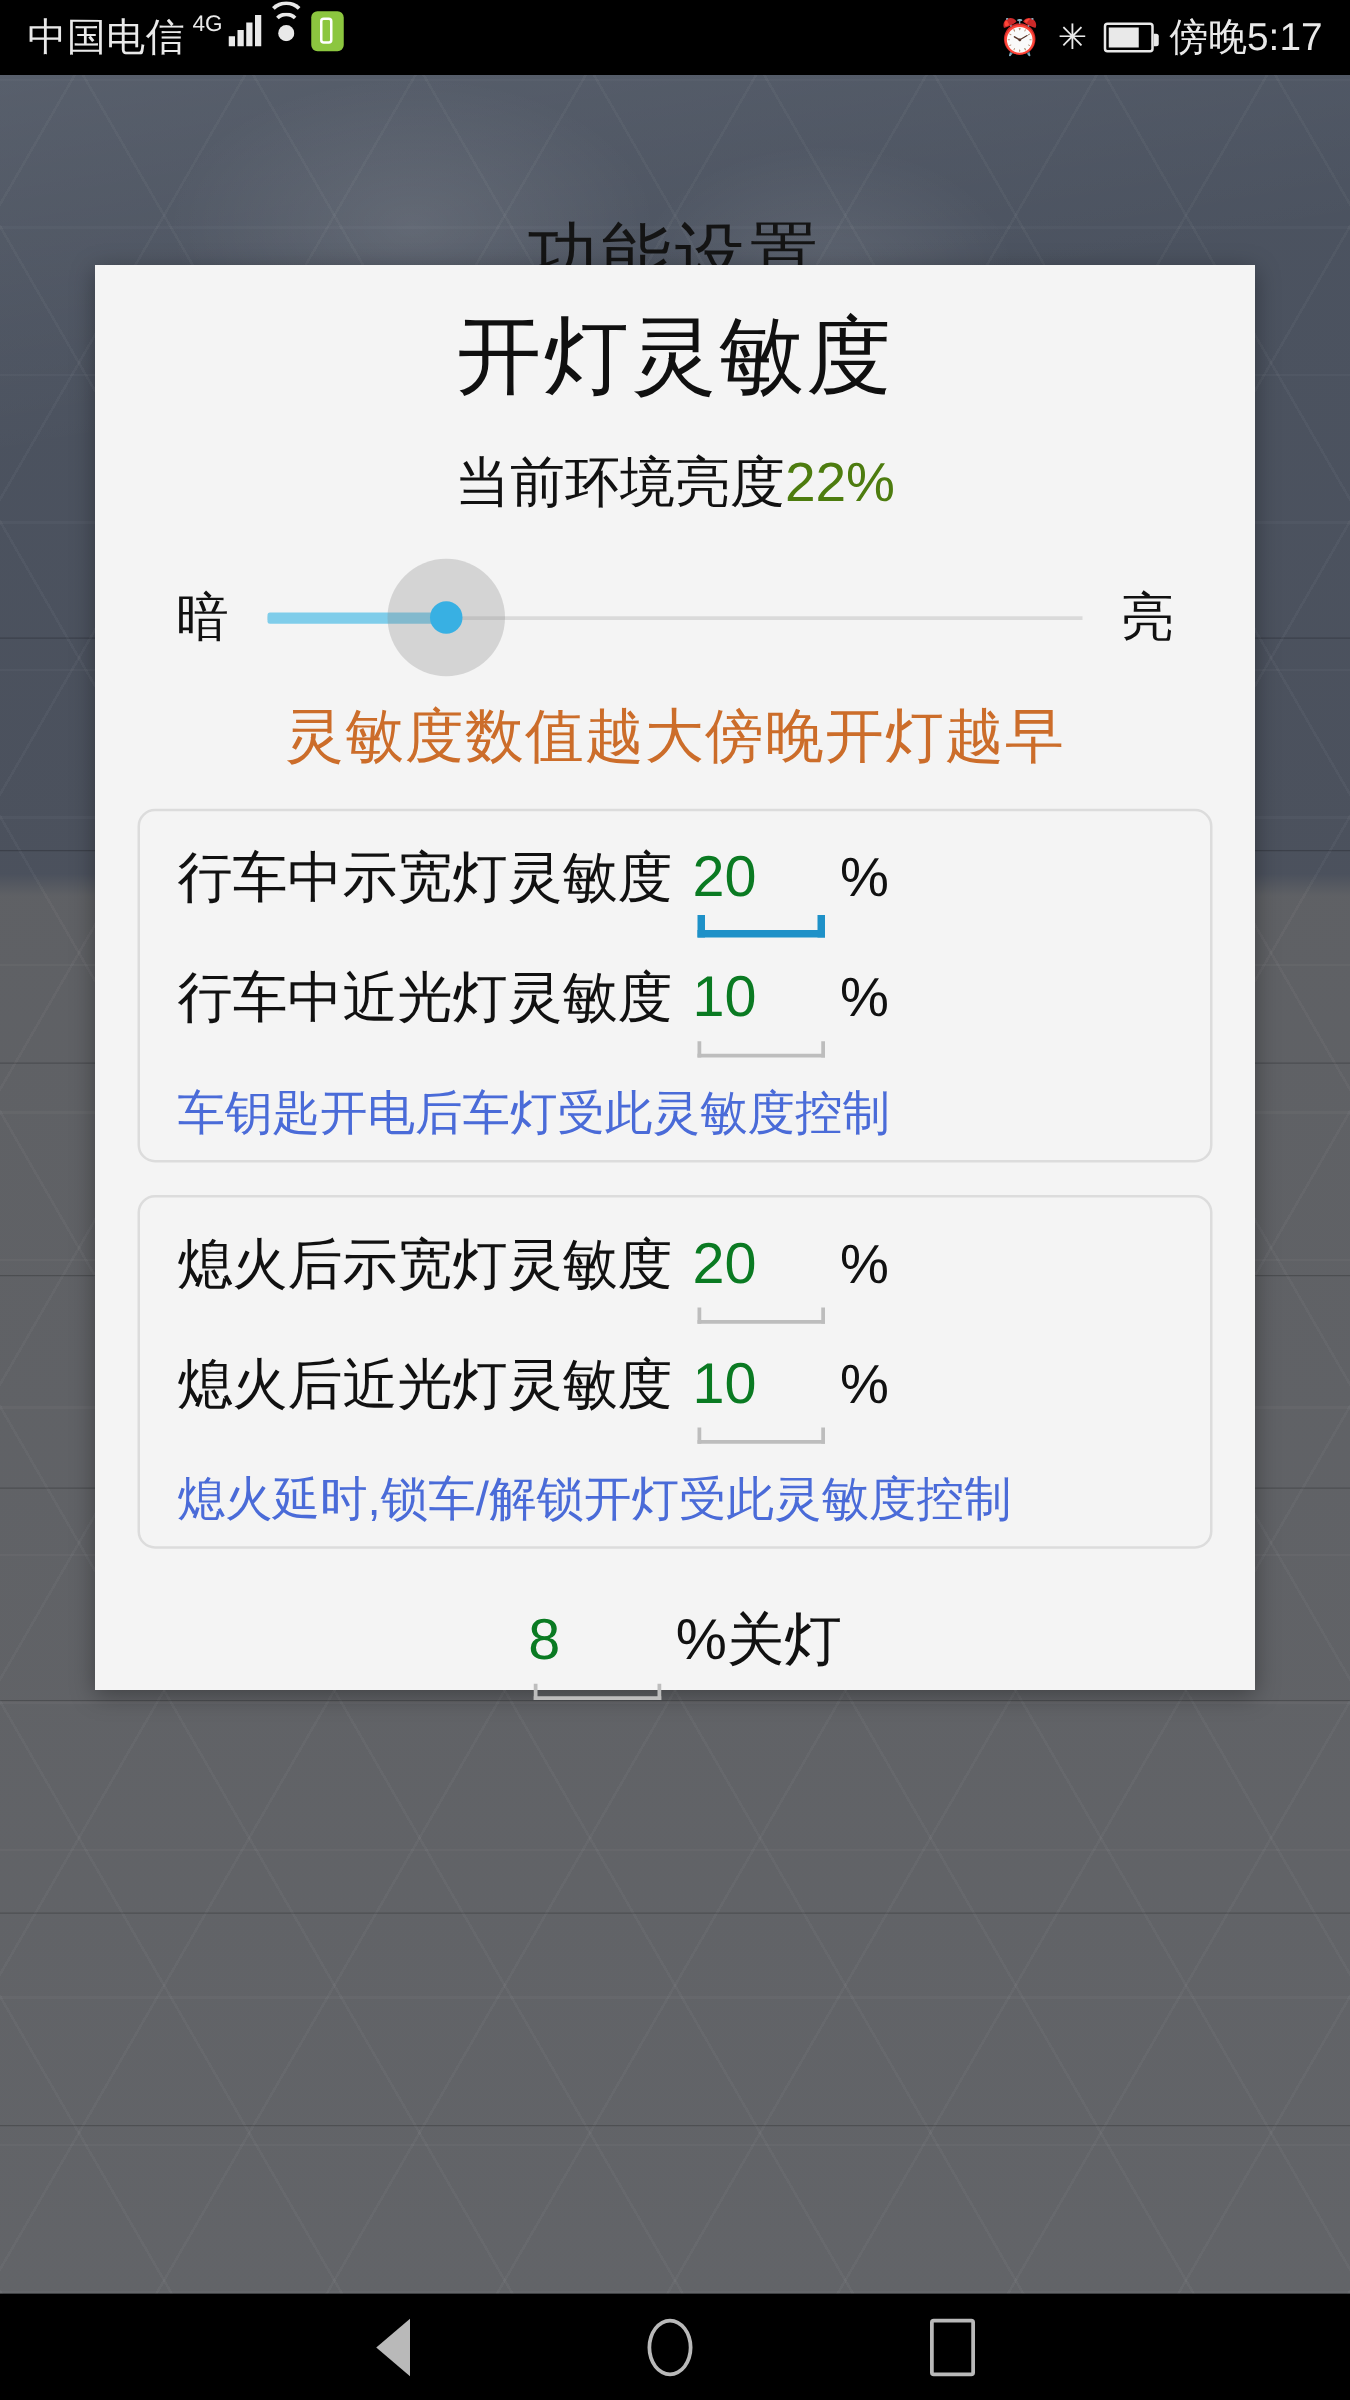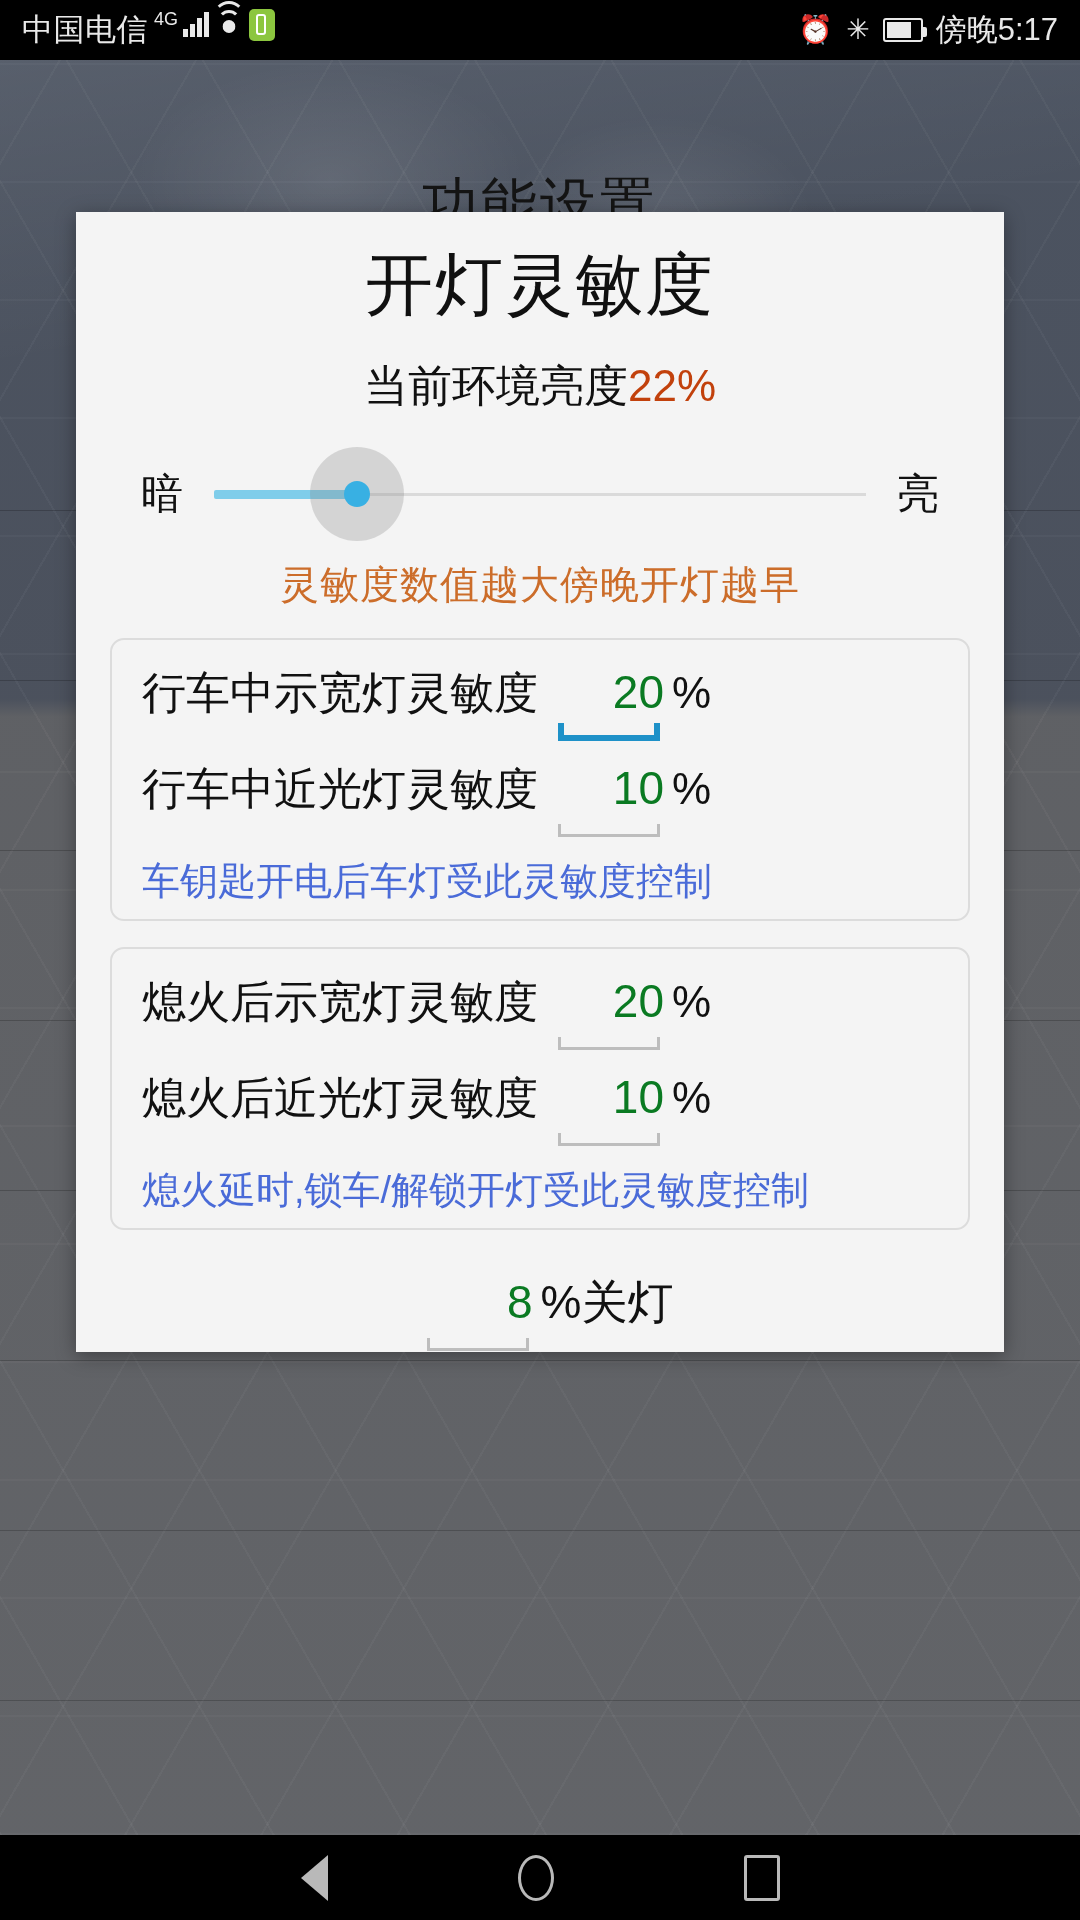--- a/index.html
+++ b/index.html
@@ -109,21 +109,21 @@
     box-shadow: 0 4px 18px rgba(0,0,0,.35);
     box-sizing: border-box;
   }
   .dlg-title {
     margin-top: 28px; text-align: center;
     font-size: 68px; color: #101010; letter-spacing: 2px;
   }
   .ambient {
     margin-top: 26px; text-align: center; font-size: 44px; color: #111;
   }
-  .ambient .val { color: #c2410c; }
+  .ambient .val { color: #4d7c0f; }
 
   
   .slider-row {
     margin-top: 30px; height: 96px;
     display: flex; align-items: center;
     padding: 0 38px; box-sizing: border-box;
   }
   .sl-label { font-size: 42px; color: #111; width: 96px; text-align: center; }
   .sl-track-wrap {
     position: relative; flex: 1; height: 96px; margin: 0 4px;
@@ -142,39 +142,39 @@
     border-radius: 50%; background: rgba(140,140,140,.30);
   }
   .sl-thumb {
     position: absolute; left: 22%; top: 48px;
     width: 26px; height: 26px; margin-left: -13px; margin-top: -13px;
     border-radius: 50%; background: #38b0e3;
   }
 
   .hint-orange {
     margin-top: 16px; text-align: center;
-    font-size: 39px; color: #cc6d2a; letter-spacing: 1px;
+    font-size: 47px; color: #cc6d2a; letter-spacing: 1px;
   }
 
   
   .group {
     margin: 26px 34px 0 34px;
     border: 2px solid #dcdcdc; border-radius: 14px;
     padding: 16px 0 12px 0;
   }
   .srow {
     display: flex; align-items: baseline;
     padding: 0 30px; margin: 8px 0 0 0;
     height: 88px;
   }
   .srow .slabel { font-size: 44px; color: #111; }
   .field {
     position: relative;
     width: 110px; margin-left: 16px; margin-right: 8px;
-    text-align: right;
+    text-align: left;
   }
   .field .fval { font-size: 46px; color: #0a7a22; }
   .field .funder {
     position: absolute; left: 4px; right: 4px; bottom: -22px;
     height: 3px; background: #bdbdbd;
   }
   .field .funder::before, .field .funder::after {
     content: ""; position: absolute; bottom: 0; width: 3px; height: 13px; background: #bdbdbd;
   }
   .field .funder::before { left: 0; }

